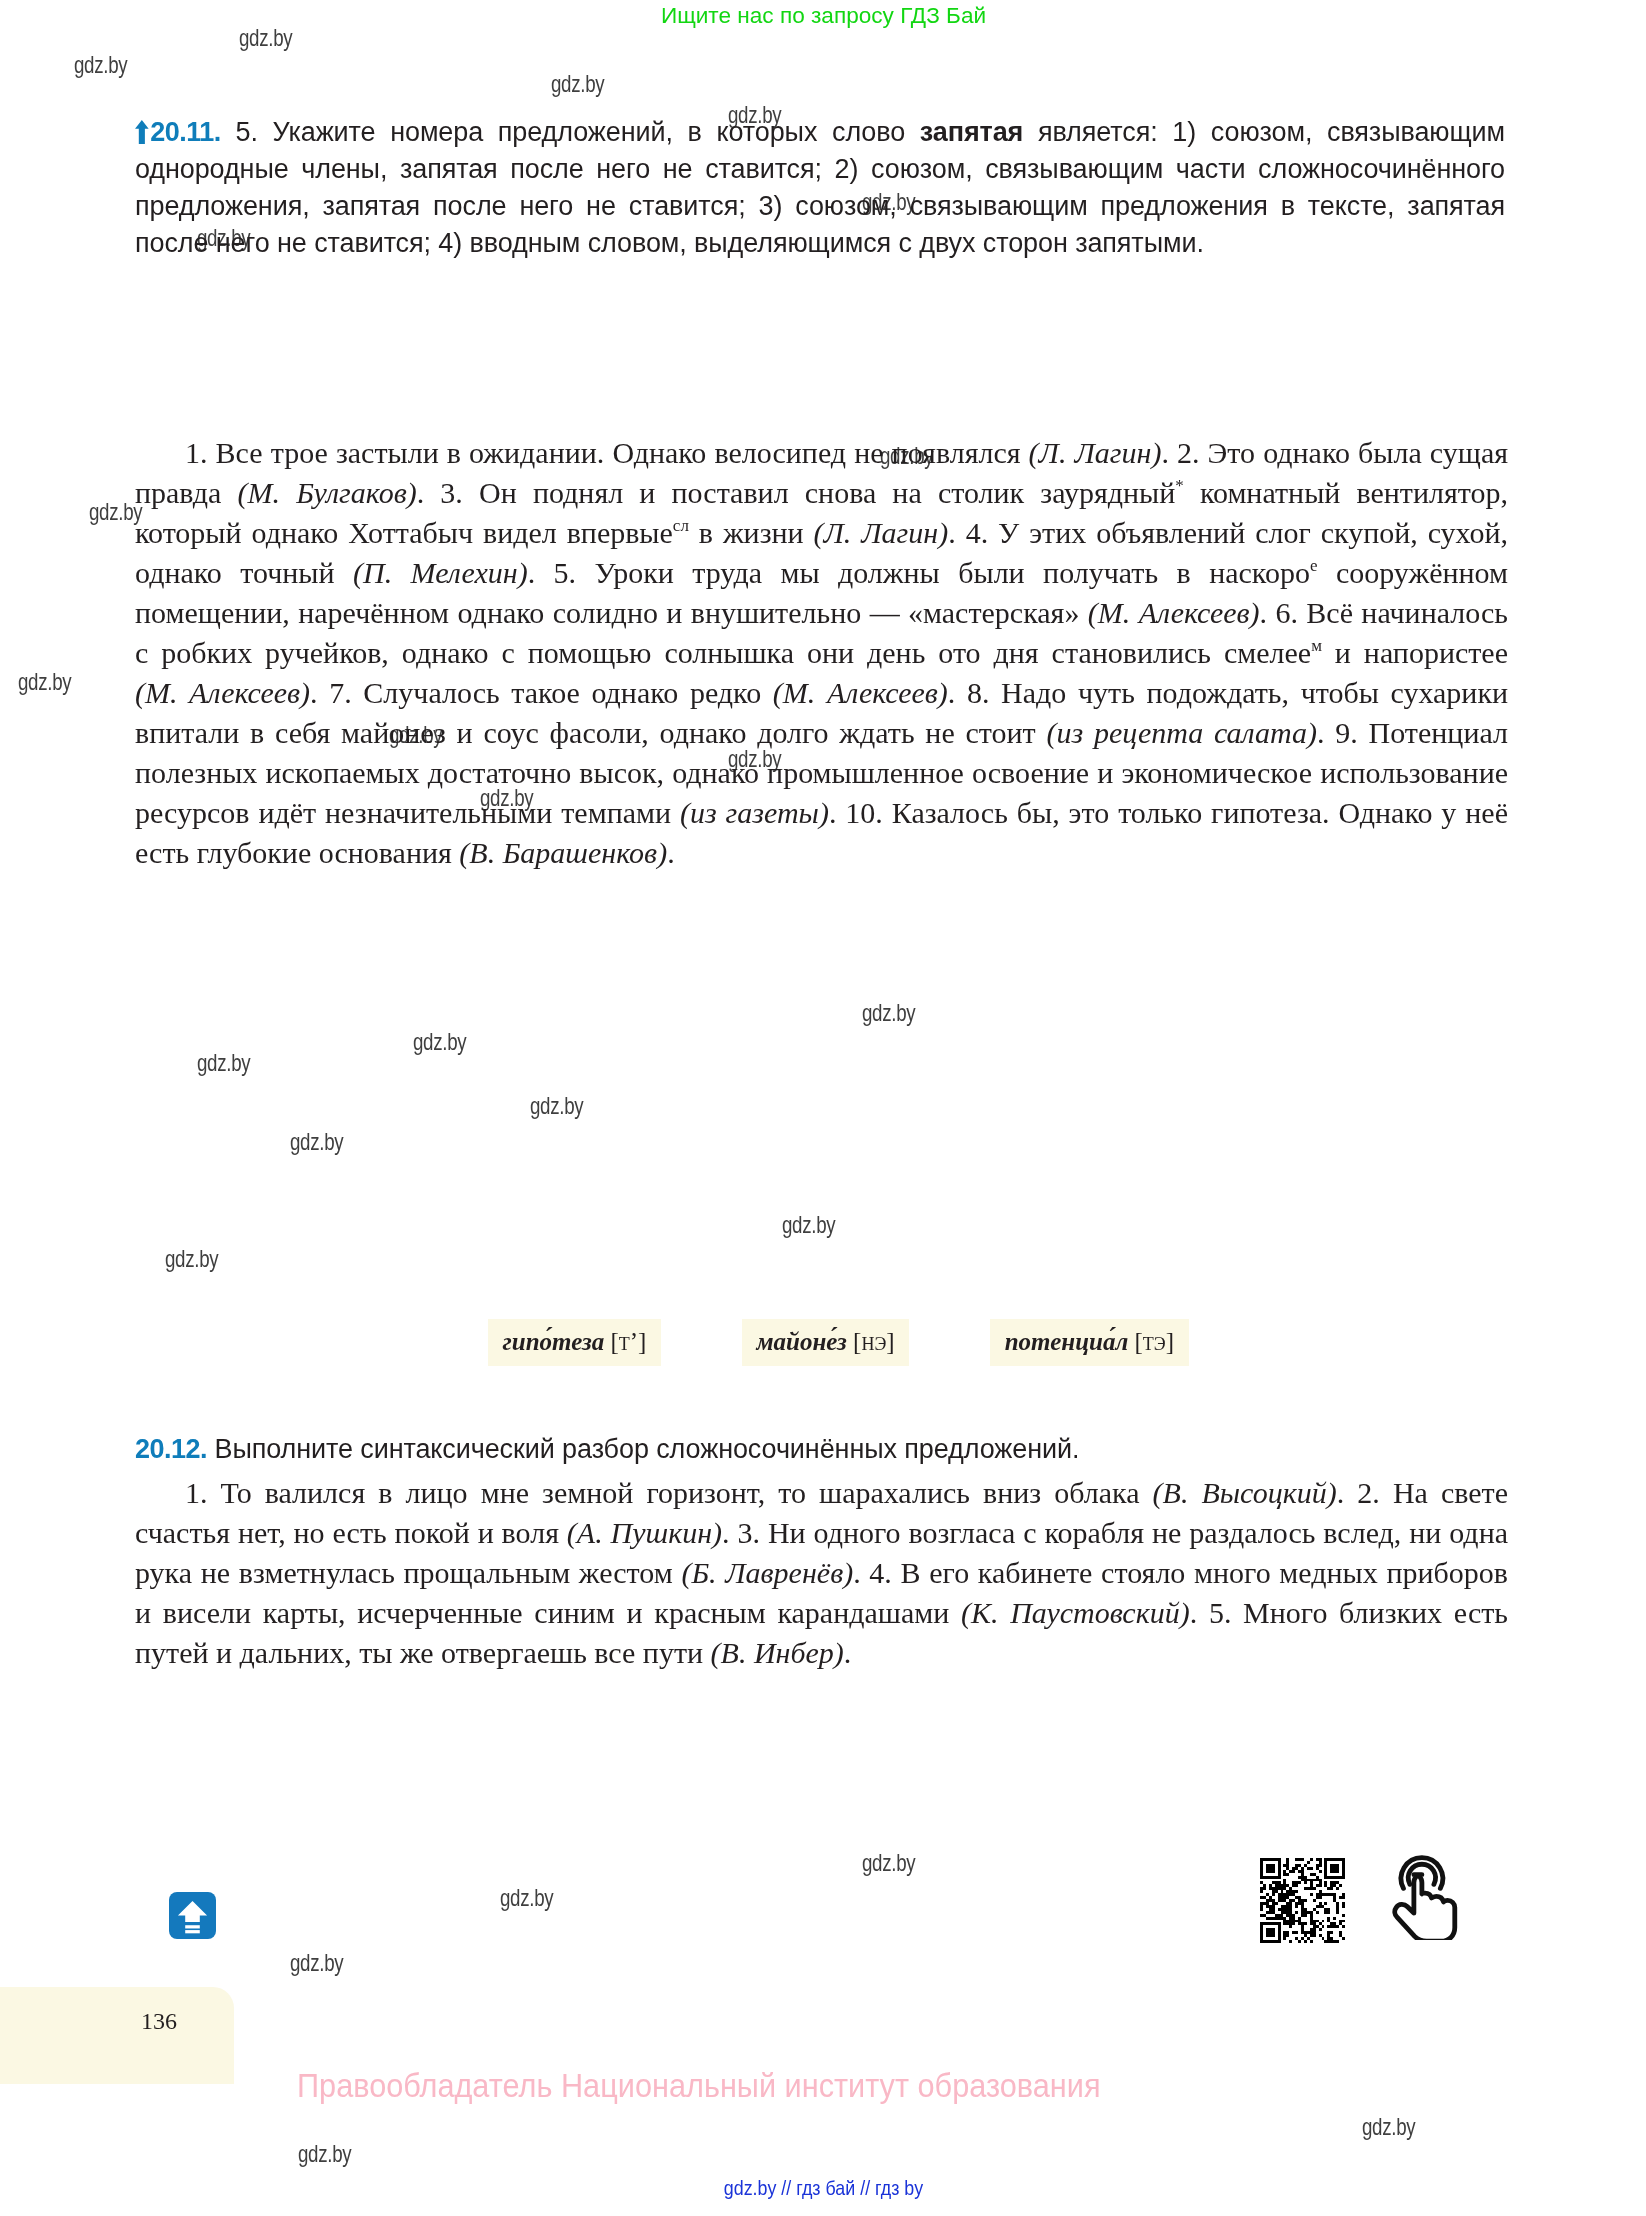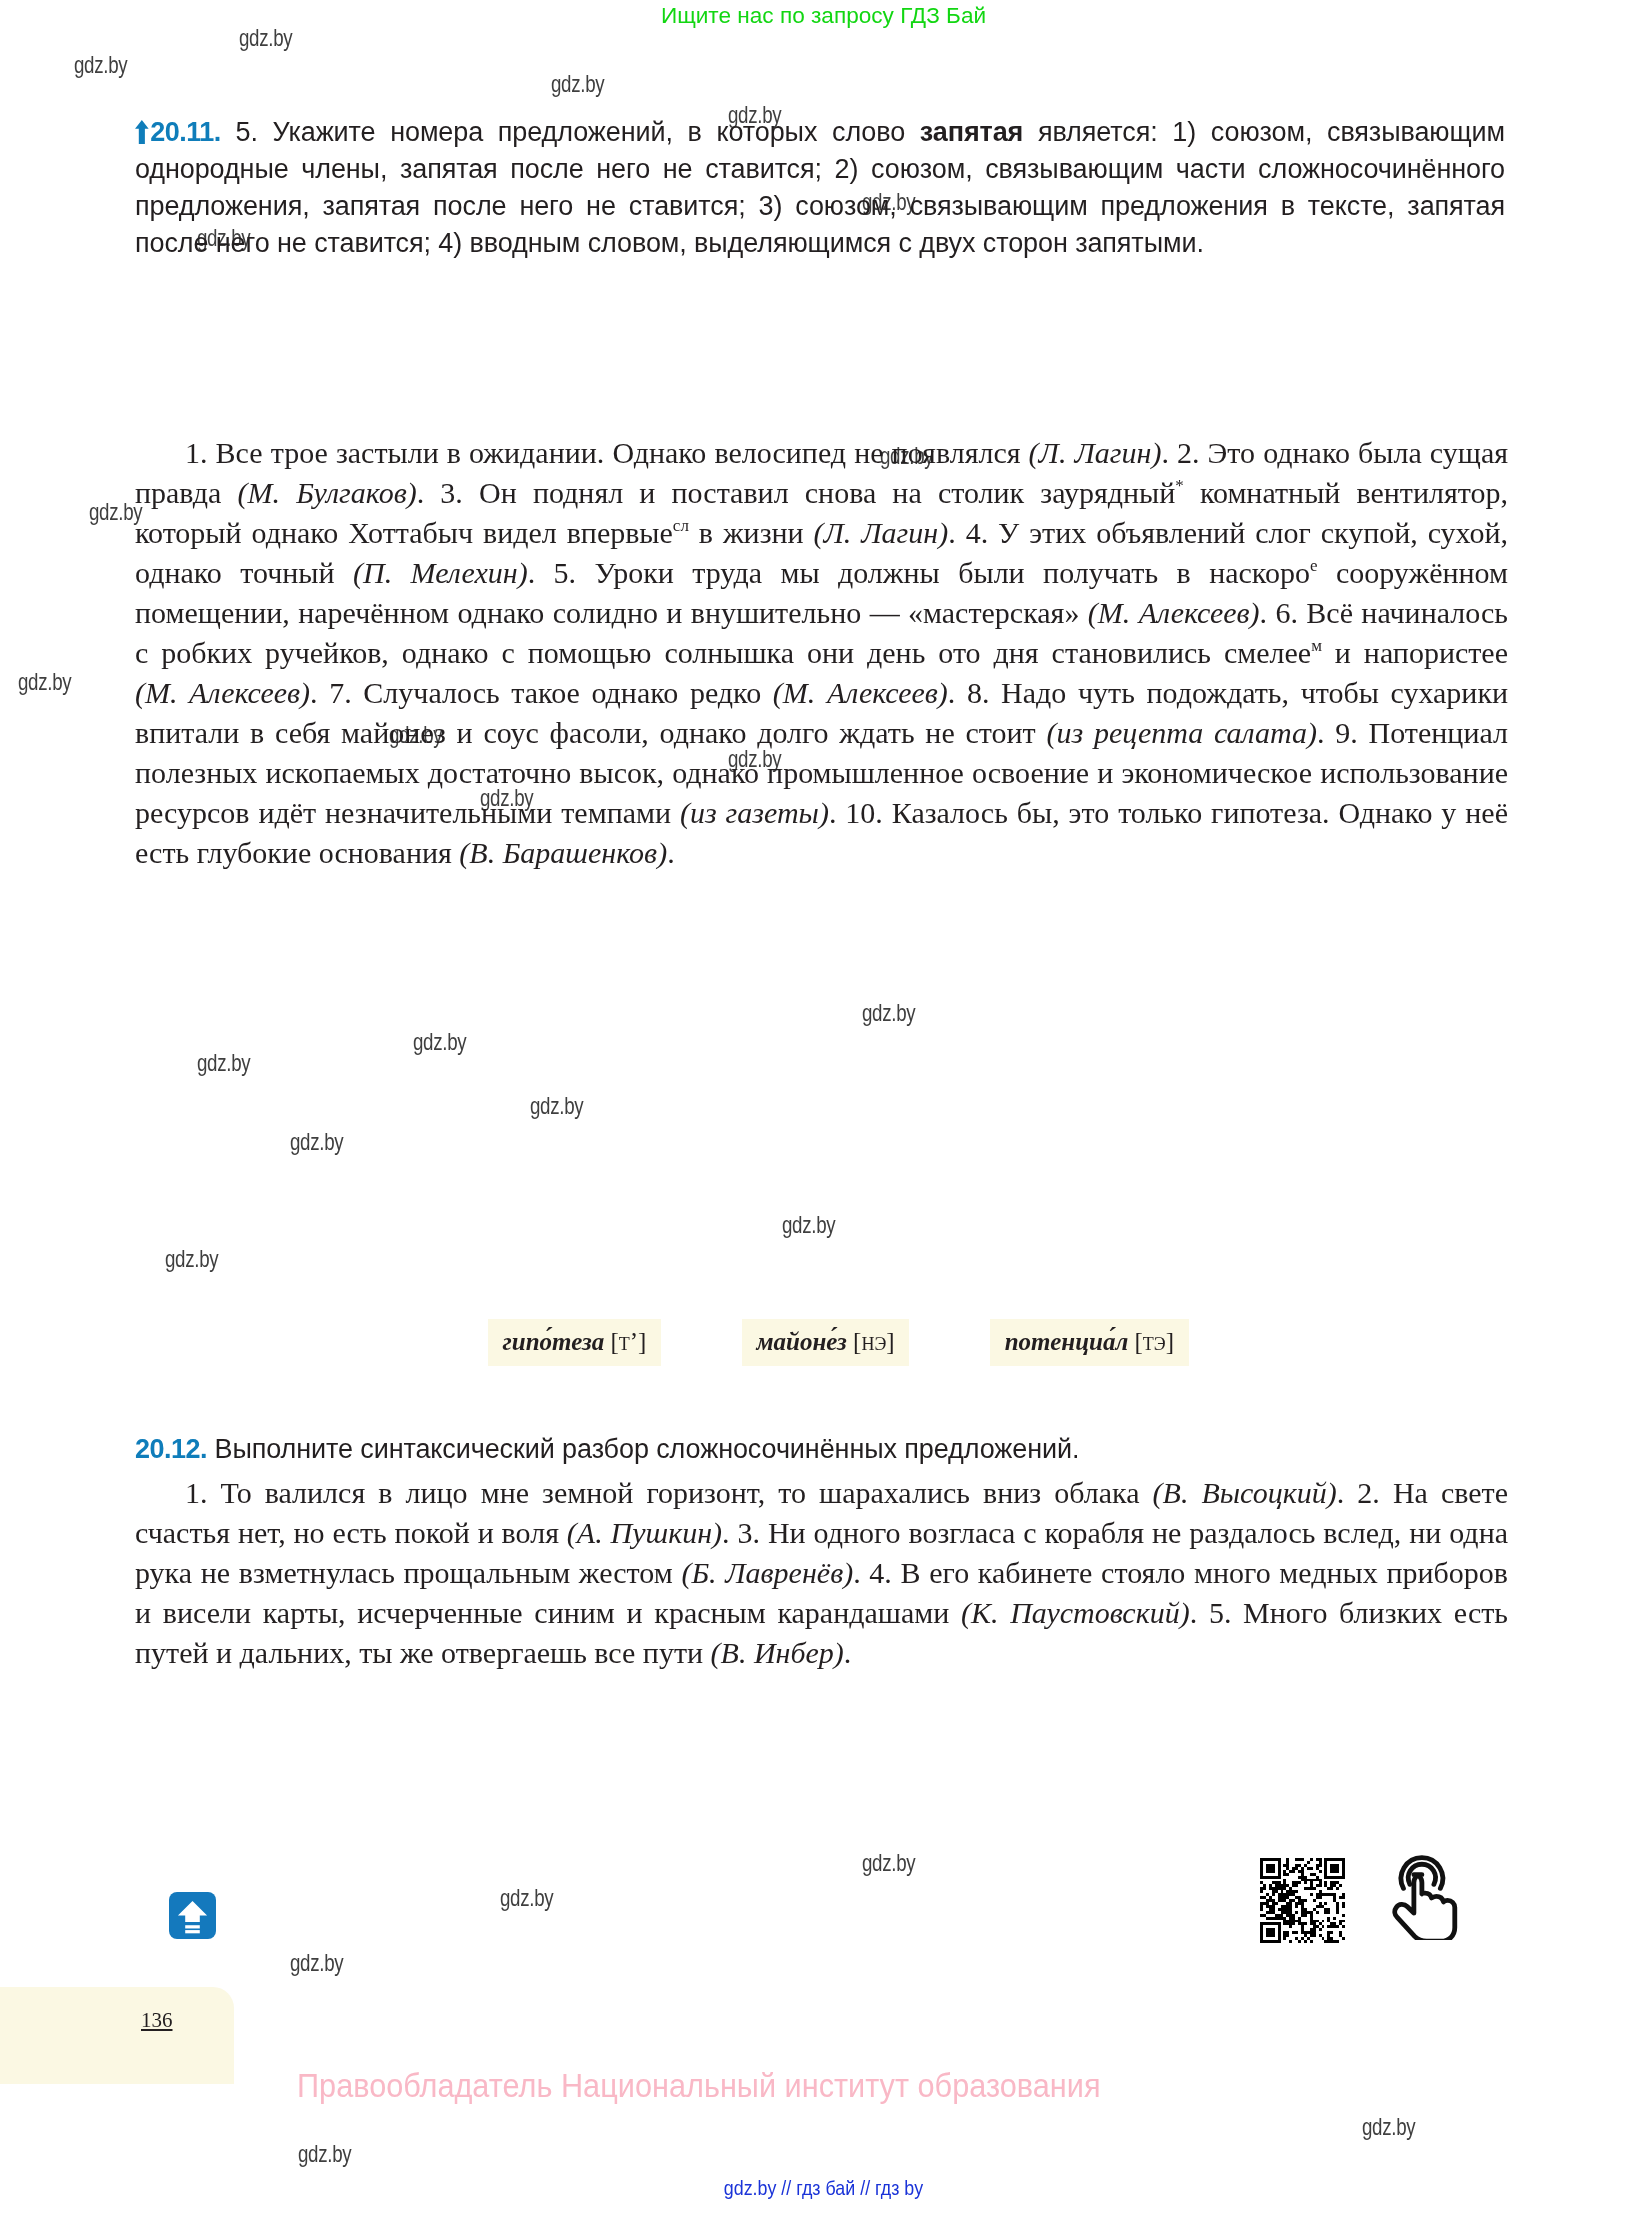--- a/index.html
+++ b/index.html
@@ -142,23 +142,22 @@
   
   .pagenum-bg {
     position: absolute;
     background: #fbf8e3;
     border-top-right-radius: 21px;
     border-bottom-right-radius: 0;
   }
   .pagenum {
     position: absolute;
     font-family: "Liberation Serif", serif;
-    font-size: 21px;
+    font-size: 24px;
     color: #231f20;
-    text-decoration: underline;
   }
 
   
   .copyright {
     position: absolute;
     font-family: "Liberation Sans", sans-serif;
     font-size: 33px;
     color: #f9b8c6;
     white-space: nowrap;
     transform: scaleX(.93);

